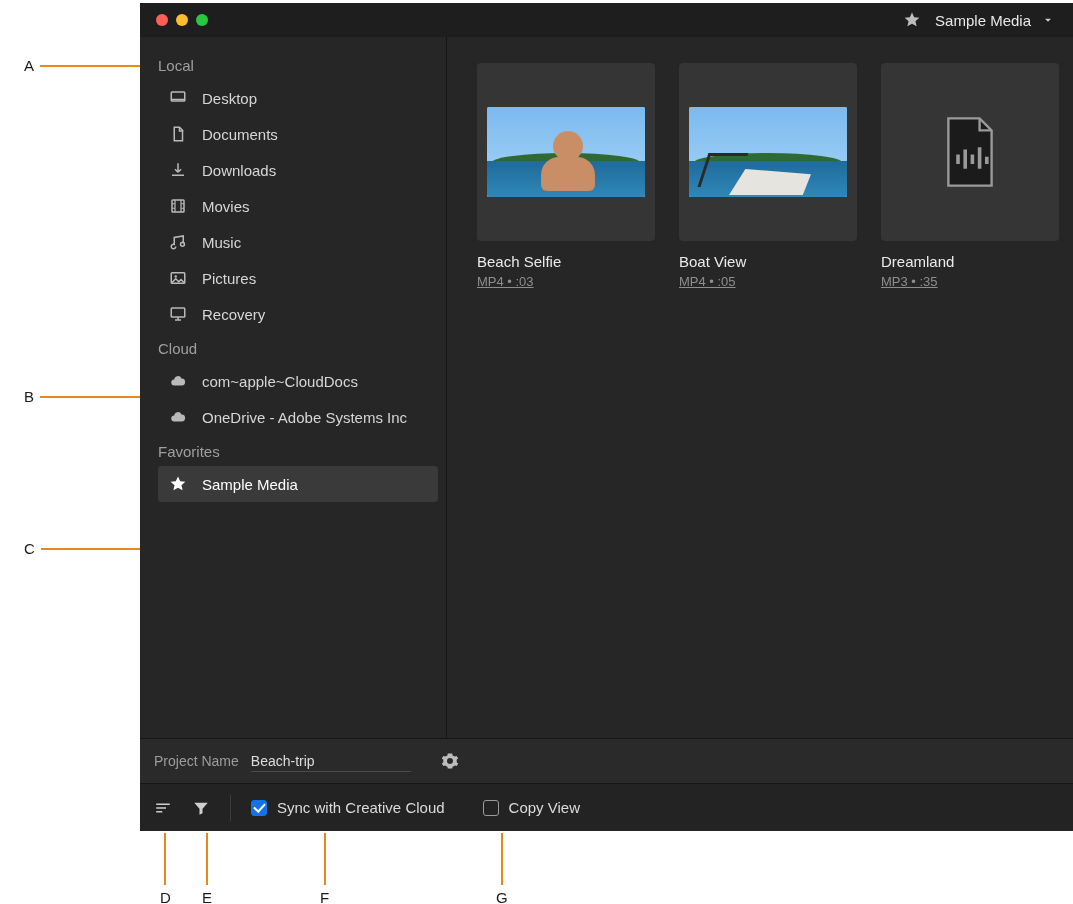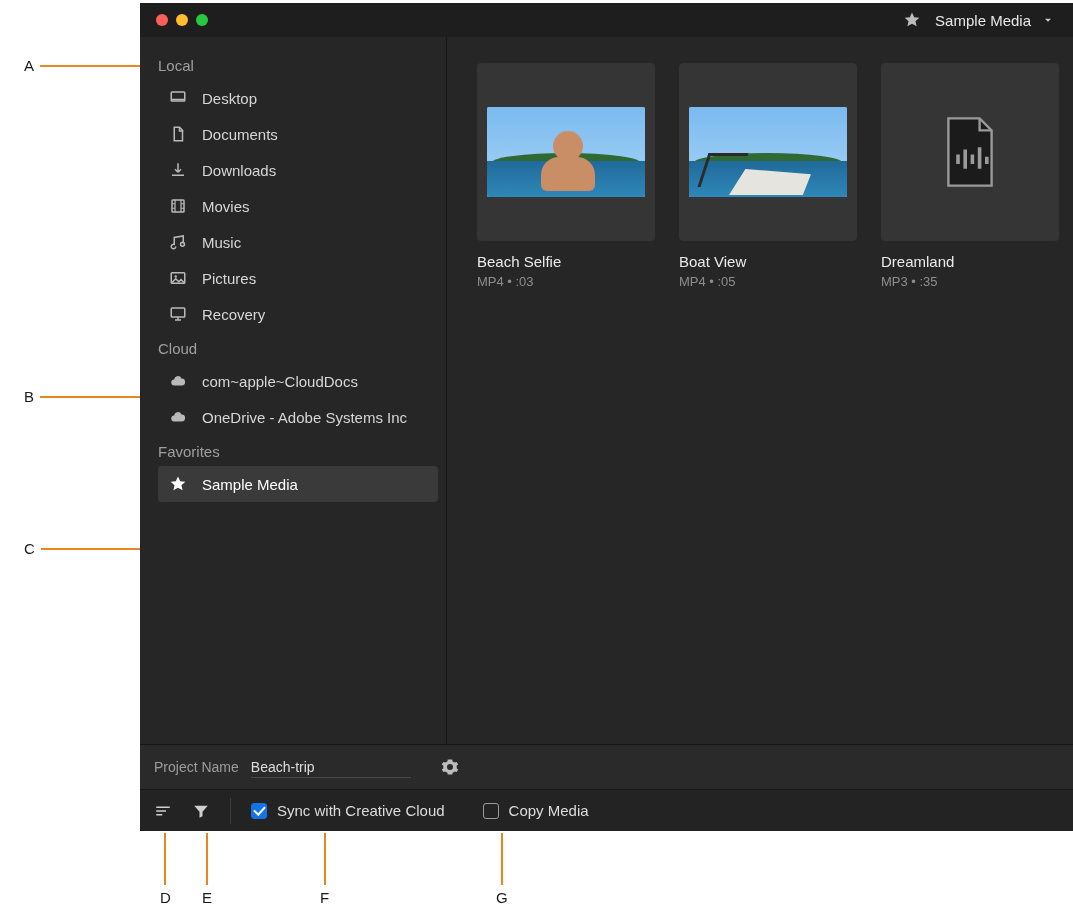--- a/index.html
+++ b/index.html
@@ -27,29 +27,29 @@
   .sky { position:absolute; inset:0; background:linear-gradient(#7abaf0,#a8d6f5); }
   .sea { position:absolute; left:0; right:0; bottom:0; height:36px; background:linear-gradient(#1f6a9a,#2f88b8); }
   .island { position:absolute; bottom:34px; left:4px; right:4px; height:10px; background:#2f6a35; border-radius:50% 50% 0 0 / 100% 100% 0 0; }
   .person { position:absolute; bottom:6px; left:46px; width:66px; height:62px; }
   .person .head{position:absolute;top:2px;left:20px;width:30px;height:30px;border-radius:50%;background:#c98e66;}
   .person .body2{position:absolute;top:28px;left:8px;width:54px;height:34px;border-radius:18px 18px 6px 6px;background:#c98e66;}
   .boat .hull{position:absolute;bottom:2px;left:40px;width:82px;height:26px;background:#e6e4de;clip-path:polygon(0 100%,20% 0,100% 20%,90% 100%);}
   .boat .rig{position:absolute;bottom:10px;left:14px;width:40px;height:34px;border-left:3px solid #2a2a2a;border-top:3px solid #2a2a2a;transform:skewX(-18deg);}
   .audio-icon svg { width:58px; height:72px; }
   .card-title { margin-top:12px; color:#eaeaea; font-size:15px; }
-  .card-meta { margin-top:4px; color:#8d8d8d; font-size:13px; }
+  .card-meta { margin-top:4px; color:#8d8d8d; font-size:13px;text-decoration:underline; }
   .lower { background:#2a2a2a; border-top:1px solid #161616; }
   .proj-row { display:flex; align-items:center; height:44px; padding:0 14px; gap:12px; }
   .proj-label { color:#9d9d9d; font-size:14px; }
   .proj-input { background:transparent; border:none; border-bottom:1px solid #4a4a4a; color:#ddd; font-size:14px; width:160px; padding:2px 0; outline:none; }
   .gear { color:#bdbdbd; cursor:pointer; }
   .hint-row { height:56px; display:flex; align-items:center; justify-content:flex-end; padding:0 40px 4px 0; }
   .hint { color:#a7a7a7; font-size:15px; }
-  .bottombar { height:42px; background:#232323; border-top:1px solid #161616; display:flex; align-items:center; padding:0 14px; gap:20px; }
+  .bottombar { height:48px; background:#232323; border-top:1px solid #161616; display:flex; align-items:center; padding:0 14px; gap:20px; }
   .bb-icon { color:#cfcfcf; cursor:pointer; }
   .divider { width:1px; height:26px; background:#3c3c3c; }
   .opt { display:flex; align-items:center; gap:10px; color:#dcdcdc; font-size:15px; cursor:pointer; }
   .chk { width:16px; height:16px; border:1.5px solid #9a9a9a; border-radius:3px; display:flex; align-items:center; justify-content:center; }
   .chk.on { background:#1473e6; border-color:#1473e6; }
   .chk.on::after { content:""; width:5px; height:9px; border:solid #fff; border-width:0 2px 2px 0; transform:rotate(42deg); margin-top:-2px; }
   
   .callout { position:absolute; display:flex; align-items:center; font-size:15px; color:#1a1a1a; }
   .callout .line { height:2px; background:#e8871e; }
   .callout.v { flex-direction:column; }
@@ -273,17 +273,17 @@
             <path d="M3 5h18l-7 8v6l-4 2v-8z"></path>
           </svg>
       </span>
       <span class="divider"></span>
       <div class="opt">
         <span class="chk on" id="syncChk"></span>
         <span>Sync with Creative Cloud</span>
       </div>
       <div class="opt" style="margin-left:18px;">
         <span class="chk" id="copyChk"></span>
-        <span>Copy Media</span>
+        <span>Copy View</span>
       </div>
     </div>
   </div>
 </div>
 
 </body></html>

